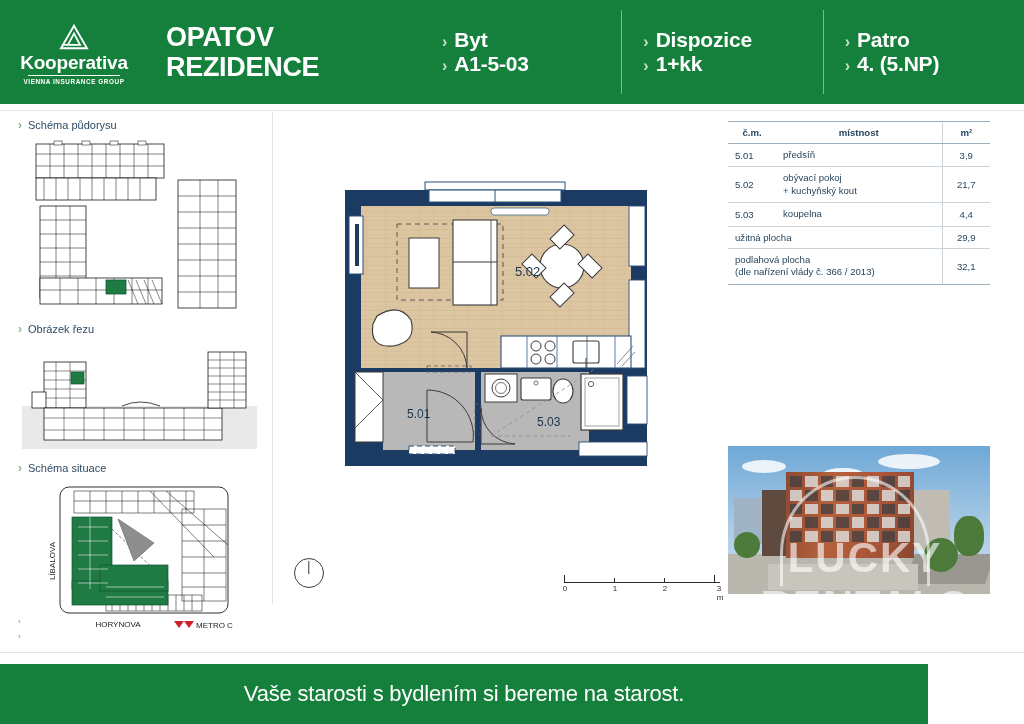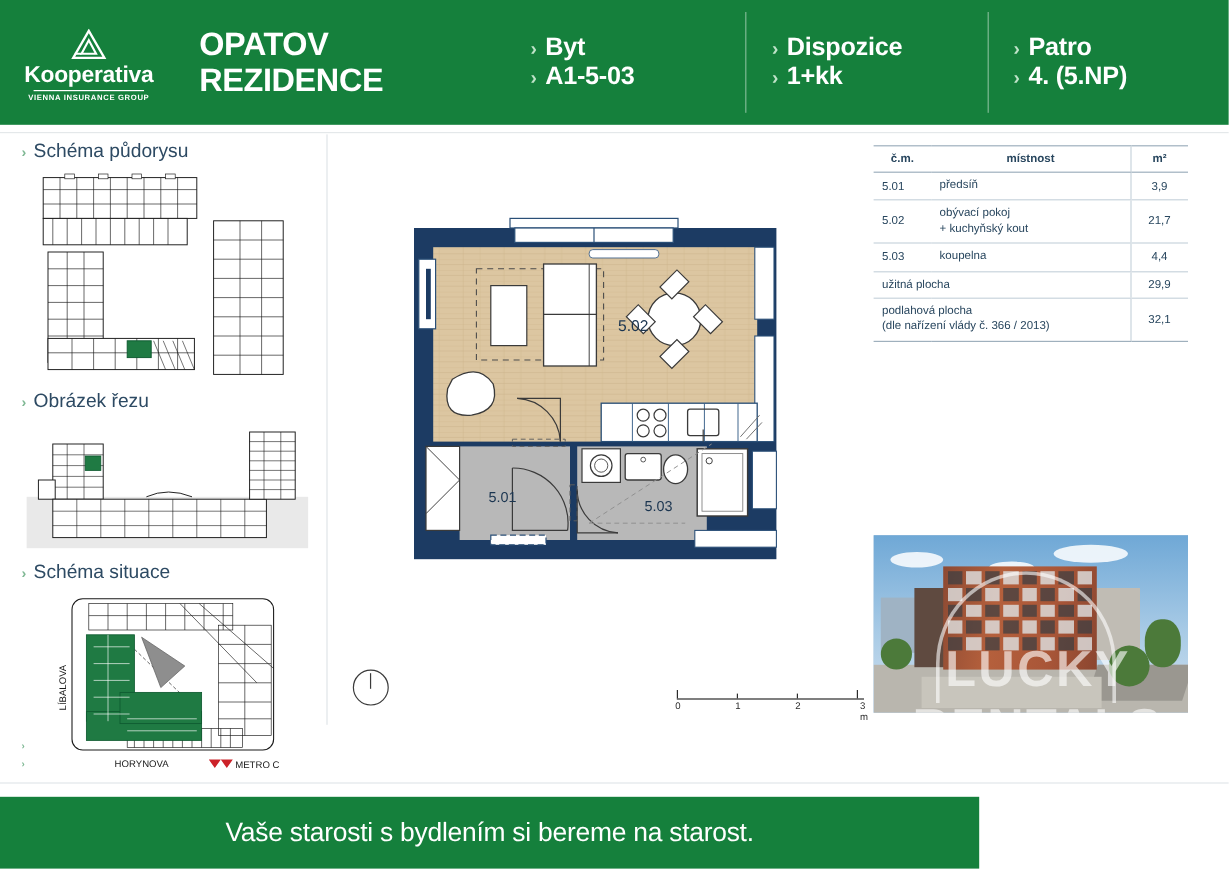--- a/index.html
+++ b/index.html
@@ -41,21 +41,21 @@
     width: 1px; background: rgba(255,255,255,0.45);
   }
   .hdr-row { display: flex; align-items: baseline; gap: 7px; line-height: 1.15; }
   .hdr-row .chev { font-size: 16px; font-weight: bold; color: #bfe3c9; }
   .hdr-row .txt { font-size: 21px; font-weight: bold; letter-spacing: -0.2px; }
 
   
   .left-col { position: absolute; left: 18px; top: 118px; width: 240px; }
   .sec-title { display: flex; align-items: center; gap: 6px; margin-bottom: 8px; }
   .sec-title .chev { color: #7fb894; font-size: 12px; font-weight: bold; }
-  .sec-title .lbl { font-size: 16px; color: #2d4a63; }
+  .sec-title .lbl { font-size: 11px; color: #2d4a63; }
 
   .divider-v {
     position: absolute; left: 272px; top: 112px; width: 1px; height: 492px;
     background: #dfe4e8;
   }
   .divider-h-top {
     position: absolute; left: 0; top: 110px; width: 1024px; height: 1px; background: #e4e8ea;
   }
   .schema-floor { width: 215px; height: 170px; position: relative; margin: 2px 0 12px 12px; }
   .schema-sect  { width: 235px; height: 105px; position: relative; margin: 2px 0 12px 4px; }
@@ -129,21 +129,21 @@
   .sb-lbls { position: relative; height: 12px; font-size: 8px; color: #2b2b2b; }
   .sb-lbls span { position: absolute; top: 1px; transform: translateX(-50%); }
 
   
   .notes { position: absolute; left: 18px; top: 616px; width: 990px; }
   .note-row { display: flex; gap: 5px; align-items: flex-start; margin-bottom: 2px; }
   .note-row .chev { color: #7fb894; font-size: 8px; font-weight: bold; line-height: 1.6; }
   .note-row .txt { font-size: 7.4px; color: #32536c; line-height: 1.55; }
   .rule-bottom { position: absolute; left: 0; top: 652px; width: 1024px; height: 1px; background: #e2e6e9; }
   .footer-band {
-    position: absolute; left: 0; top: 664px; width: 816px; height: 60px;
+    position: absolute; left: 0; top: 664px; width: 928px; height: 60px;
     background: #15803c; display: flex; align-items: center; justify-content: center;
   }
   .footer-band .slogan { color: #fff; font-size: 22px; letter-spacing: -0.2px; }
 </style>
 </head>
 <body>
 
 <div class="page">
 
   <div class="header">

